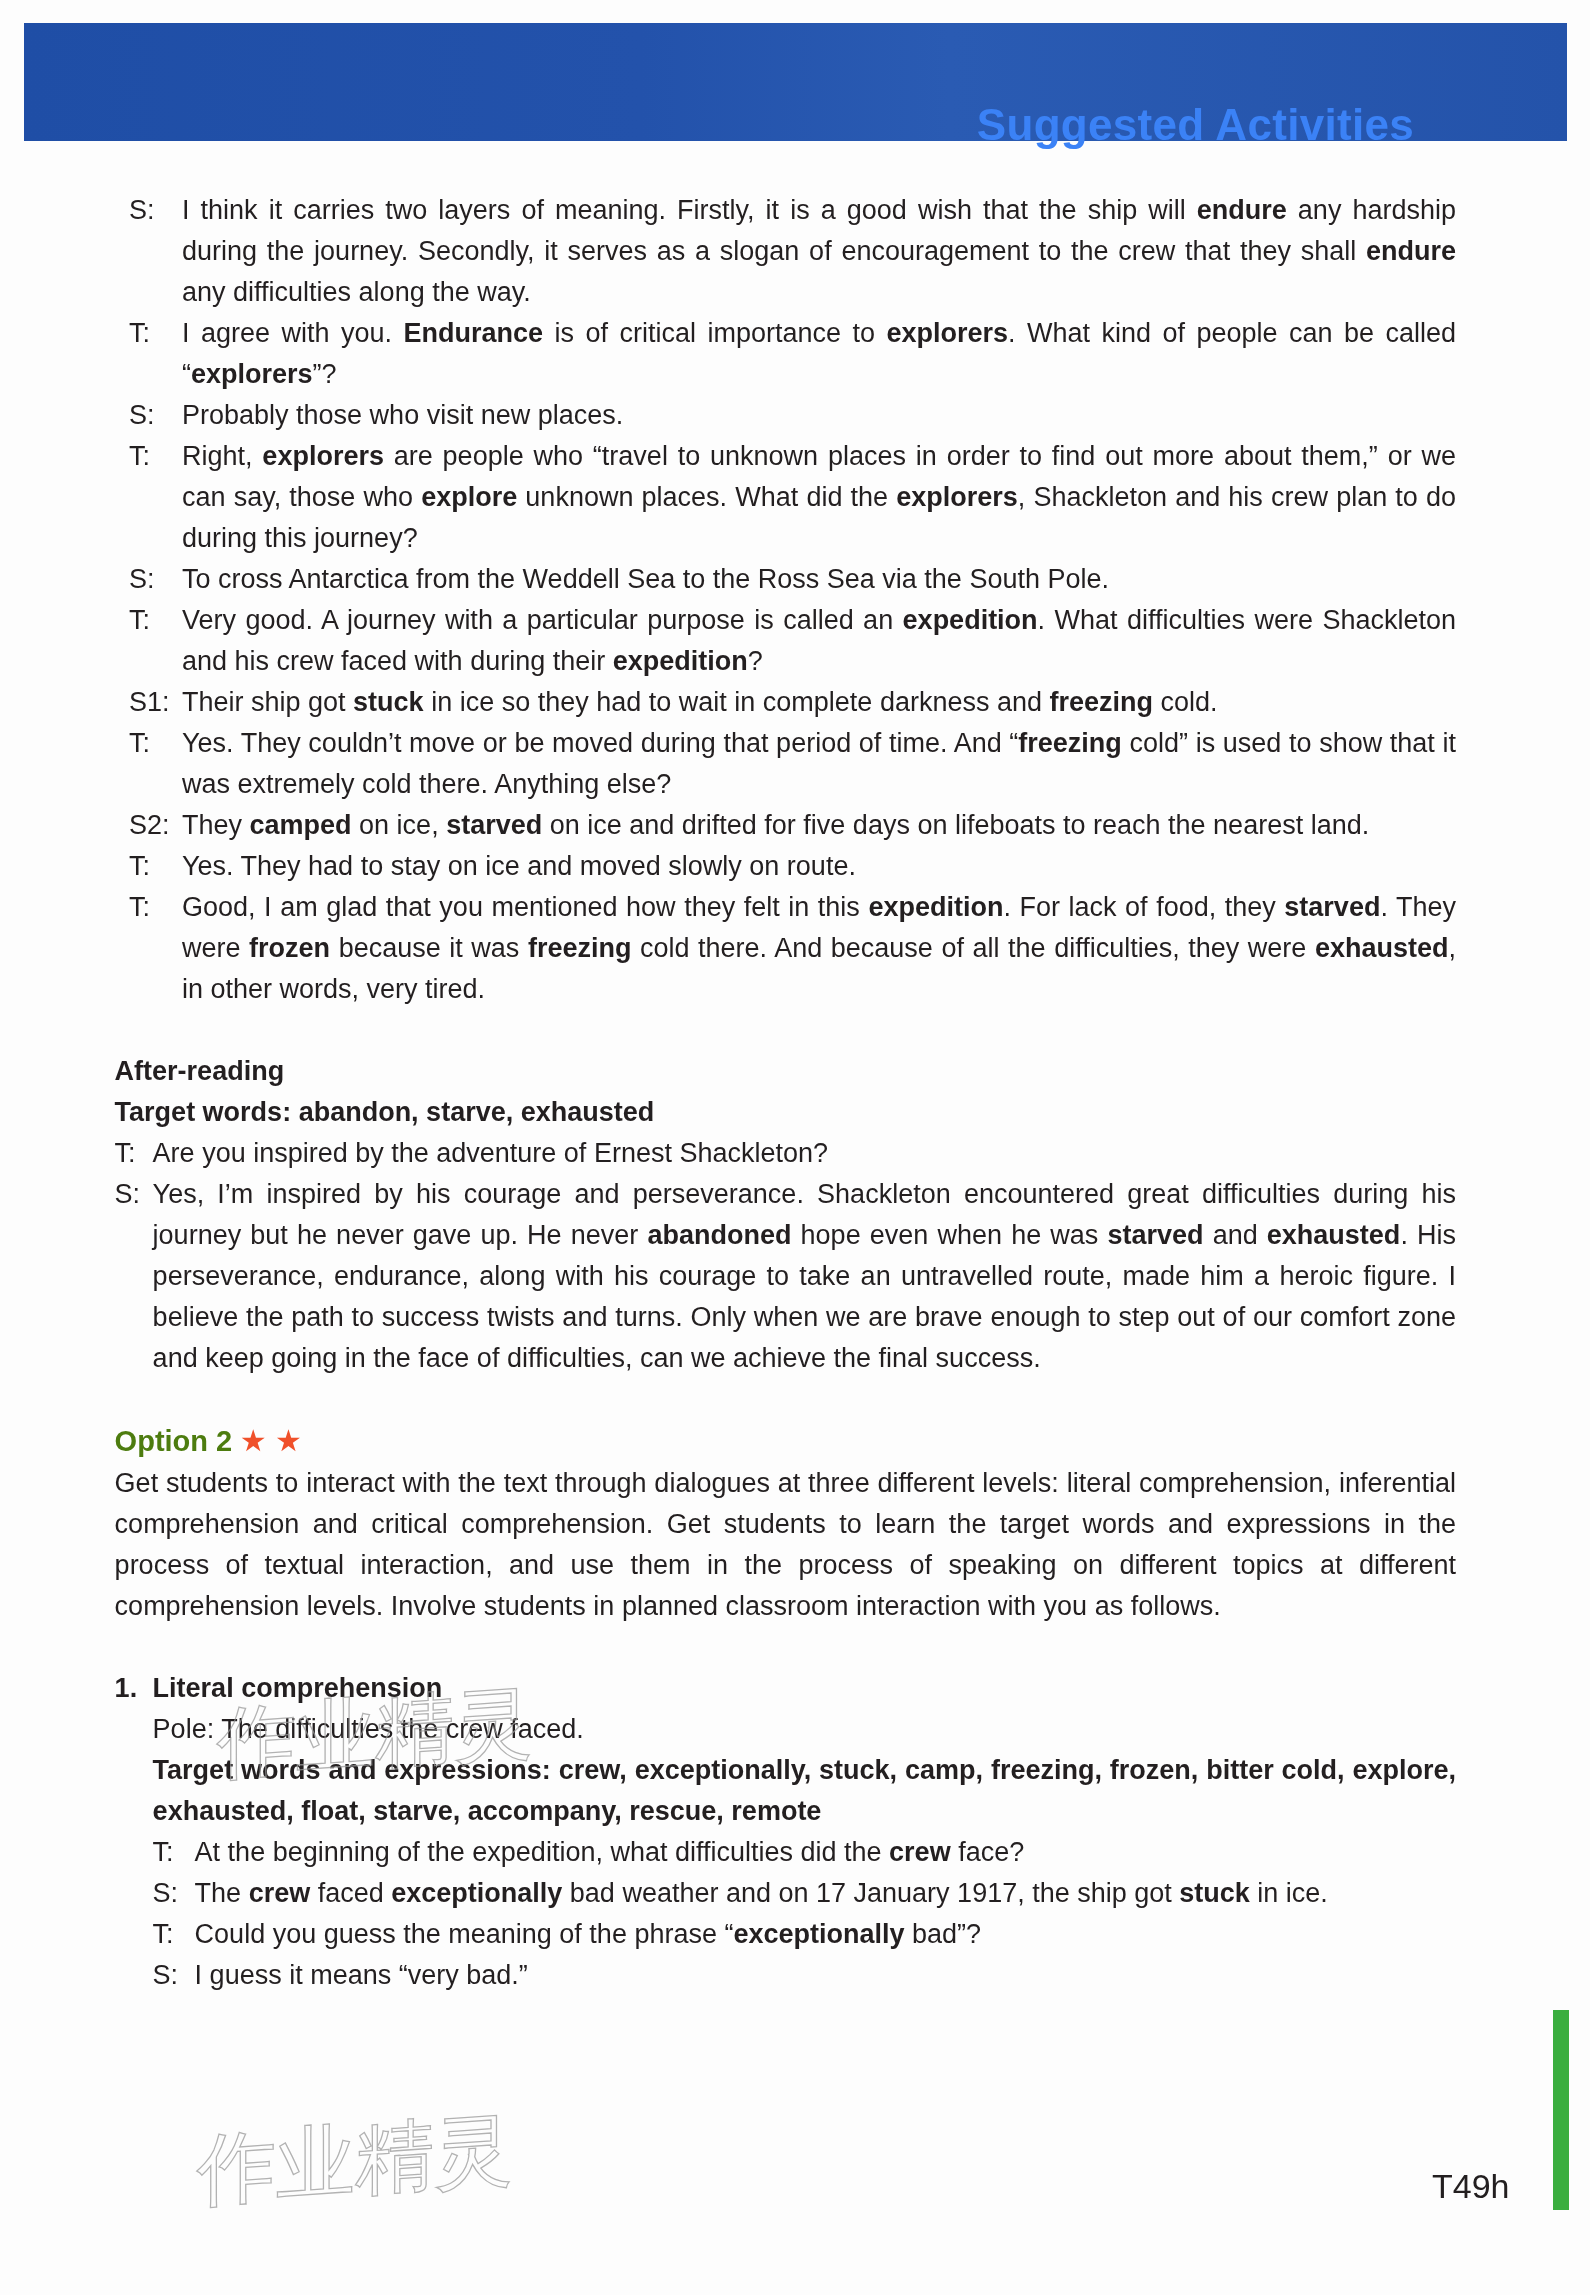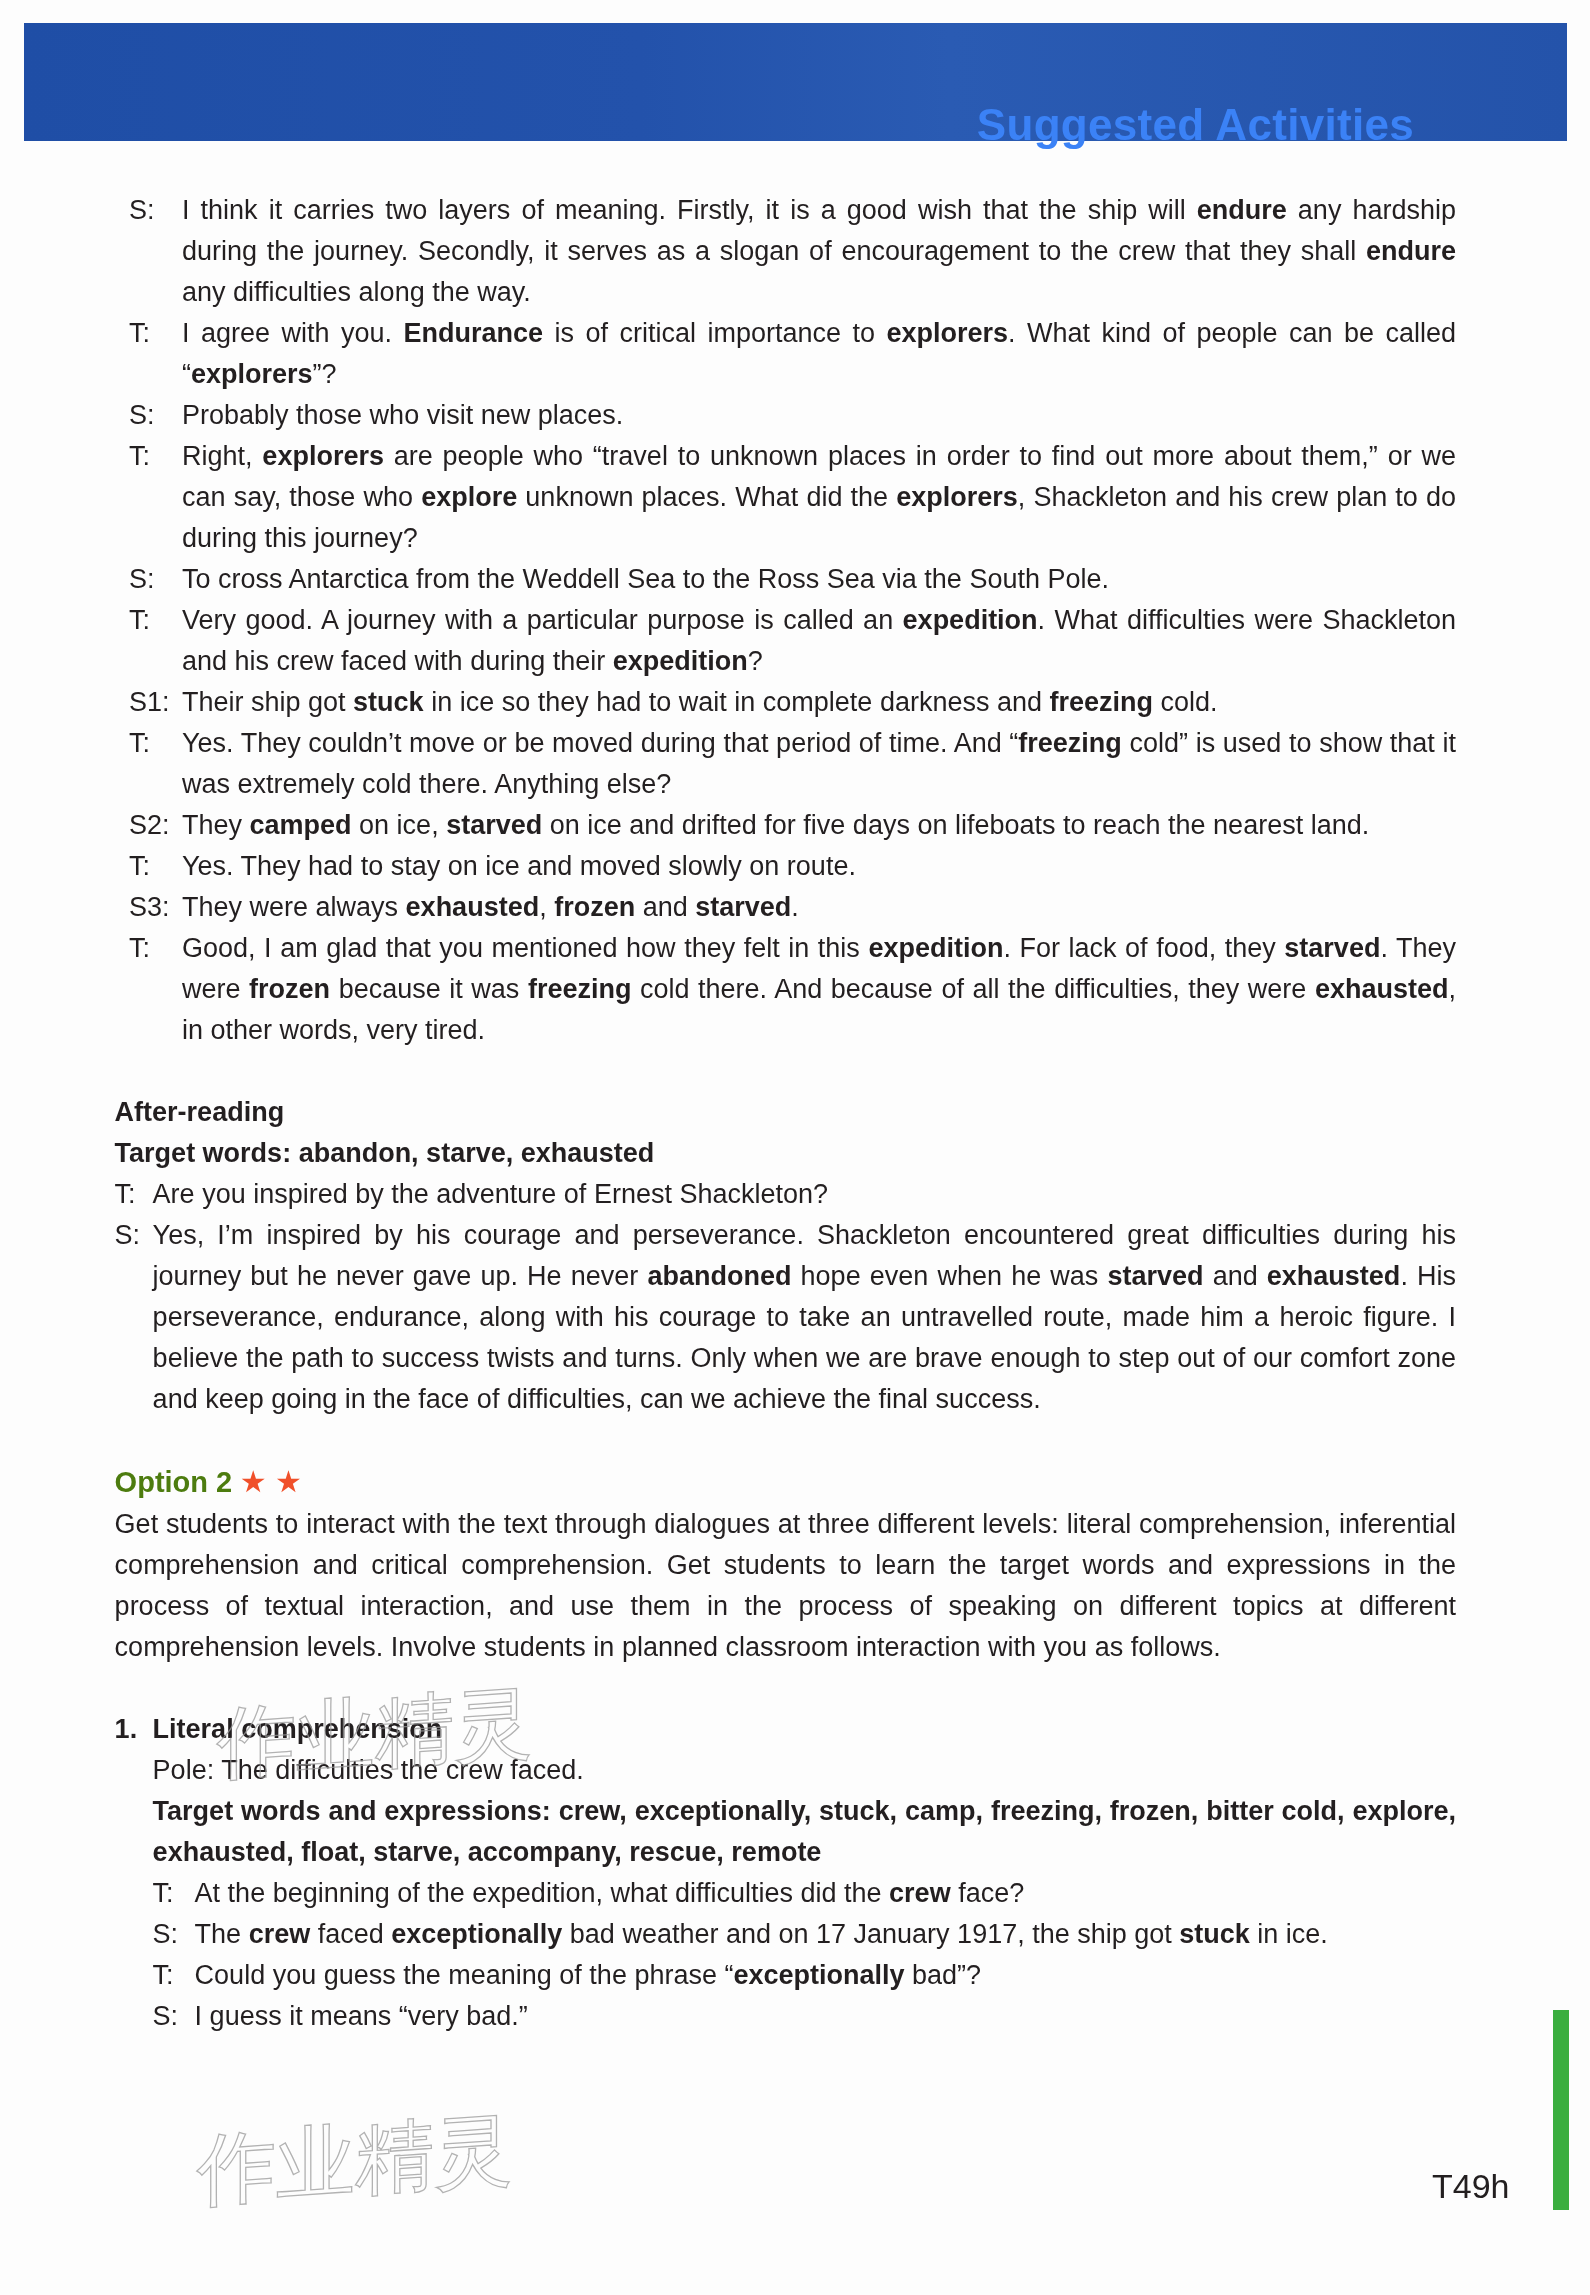--- a/index.html
+++ b/index.html
@@ -91,24 +91,20 @@
       </div>
       <div class="line">
         <span class="spk" style="flex: 0 0 53px; min-width: 53px;">S2:</span>
         <span class="txt">They <b>camped</b> on ice, <b>starved</b> on ice and drifted for five days on lifeboats to reach the nearest land.</span>
       </div>
       <div class="line">
         <span class="spk" style="flex: 0 0 53px; min-width: 53px;">T:</span>
         <span class="txt">Yes. They had to stay on ice and moved slowly on route.</span>
       </div>
       <div class="line">
-        <span class="spk" style="flex: 0 0 53px; min-width: 53px;">S3:</span>
-        <span class="txt">They were always <b>exhausted</b>, <b>frozen</b> and <b>starved</b>.</span>
-      </div>
-      <div class="line">
         <span class="spk" style="flex: 0 0 53px; min-width: 53px;">T:</span>
         <span class="txt">Good, I am glad that you mentioned how they felt in this <b>expedition</b>. For lack of food, they <b>starved</b>. They were <b>frozen</b> because it was <b>freezing</b> cold there. And because of all the difficulties, they were <b>exhausted</b>, in other words, very tired.</span>
       </div>
     </div>
 
   <div class="section after">
     <div class="h-bold">After-reading</div>
     <div class="h-bold">Target words: abandon, starve, exhausted</div>
     <div id="dialogue2">
         <div class="line">

